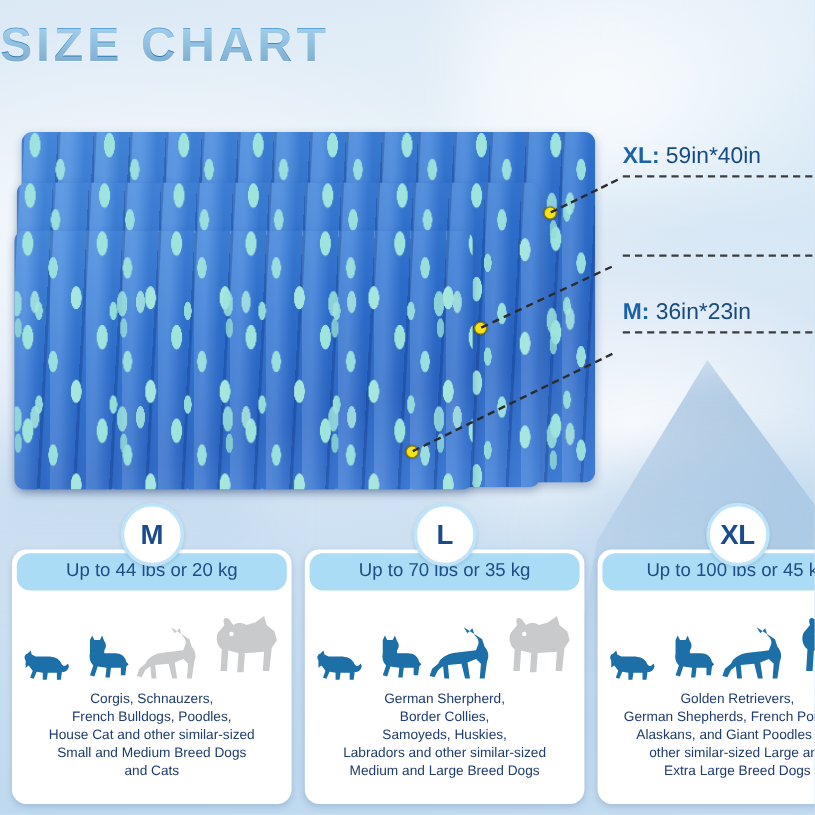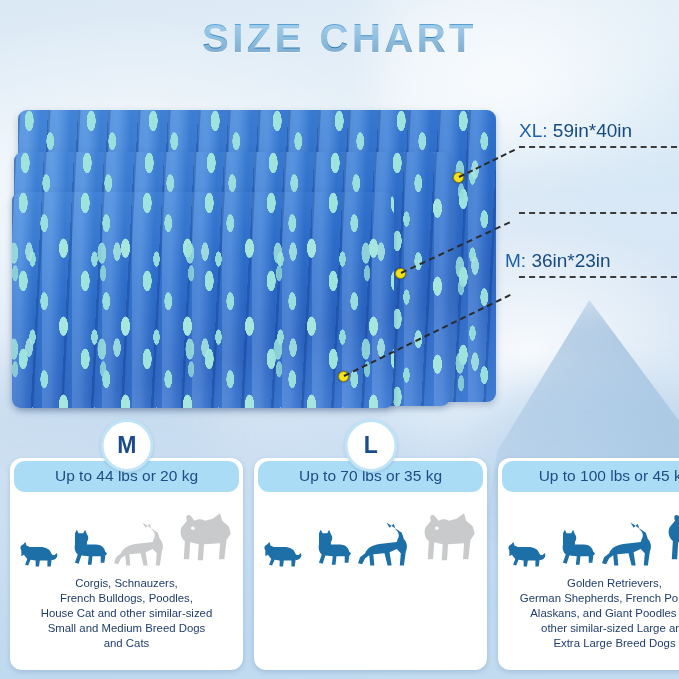--- a/index.html
+++ b/index.html
@@ -54,21 +54,21 @@
     left: 380px; top: -40px;
     width: 320px; height: 200px;
     background: radial-gradient(ellipse at 40% 60%, rgba(255,255,255,0.85), rgba(255,255,255,0));
   }
 
   
   .title {
     position: absolute;
     left: 0; right: 0;
     top: 18px;
-    text-align: center;
+    text-align: left;
     font-size: 40px;
     font-weight: bold;
     letter-spacing: 3.5px;
     line-height: 1;
     background: linear-gradient(180deg, #67adde 0%, #3f93cd 38%, #1f72b0 78%, #1a6aa6 100%);
     -webkit-background-clip: text;
     background-clip: text;
     color: transparent;
     -webkit-text-fill-color: transparent;
     text-shadow: 0 1px 0 rgba(255,255,255,0.45);
@@ -132,21 +132,21 @@
   .mat-m  { left: 0px;  top: 88px;  width: 382px; height: 216px; }
 
   
   .callout {
     position: absolute;
     color: #1c4f8b;
     font-size: 19px;
     white-space: nowrap;
   }
   .callout .sz {
-    font-weight: normal;
+    font-weight: bold;
     color: #1b62a8;
   }
   .callout .dim { color: #174a80; }
   .callout-rule {
     position: absolute;
     border-top: 2px dashed #3c3c3c;
     height: 0;
   }
   .leader {
     position: absolute;
@@ -264,21 +264,21 @@
   <div class="leader" style="left:344px; top:375px; width:185px; transform: rotate(-26deg);"></div>
 
   <div class="callout" style="left:519px; top:120px;">
     <span class="sz">XL:</span>
     <span class="dim">59in*40in</span>
   </div>
   <div class="callout-rule" style="left:519px; top:146px; width:158px;"></div>
 
   <div class="callout-rule" style="left:519px; top:212px; width:158px;"></div>
 
-  <div class="callout" style="left:505px; top:250px;">
+  <div class="callout" style="left:519px; top:250px;">
     <span class="sz">M:</span>
     <span class="dim">36in*23in</span>
   </div>
   <div class="callout-rule" style="left:519px; top:276px; width:158px;"></div>
 
   <div class="cards">
 
     <div class="card">
       <div class="badge">M</div>
       <div class="weight-pill">Up to 44 lbs or 20 kg</div>
@@ -315,23 +315,29 @@
           <path fill="#1d6fa8" d="M26 10 L30 2 L34 10 L44 10 L48 2 L52 12 C56 16 56 24 52 28 L52 34 L72 34 C82 34 90 40 92 50 L96 54 L92 58 L90 74 L82 74 L82 60 L64 60 L62 78 L54 78 L56 60 L40 58 L34 76 L26 74 L32 56 C26 50 24 42 26 34 Z"></path>
         </svg>
         <svg width="56" height="52" viewBox="0 0 110 96">
           <path fill="#1d6fa8" d="M60 6 L66 16 L74 8 L78 20 C84 24 86 32 82 38 L80 44 L46 48 C32 50 22 56 18 66 L8 74 L4 86 L12 88 L18 76 L26 70 L28 90 L36 90 L34 68 L56 66 L62 90 L70 90 L66 64 L80 58 L88 66 L86 90 L94 90 L98 62 C102 54 100 44 94 38 L90 26 Z"></path>
         </svg>
         <svg width="64" height="60" viewBox="0 0 120 104">
           <path fill="#c8cacb" d="M30 16 C26 6 32 2 38 8 L44 16 C50 12 58 12 64 16 L78 12 L92 2 L96 16 L108 26 L112 40 L104 52 L100 88 L90 88 L92 58 L62 60 L60 90 L50 90 L52 60 L36 56 L34 88 L24 88 L26 54 C18 48 16 36 20 28 Z"></path>
           <circle cx="41" cy="30" r="3.4" fill="#ffffff"></circle>
         </svg>
       </div>
+      <div class="breeds" style="white-space: pre-line;">German Sherpherd,
+Border Collies,
+Samoyeds, Huskies,
+Labradors and other similar-sized
+Medium and Large Breed Dogs</div>
     </div>
 
     <div class="card">
+      <div class="badge">XL</div>
       <div class="weight-pill">Up to 100 lbs or 45 kg</div>
       <div class="dogs">
         <svg width="42" height="34" viewBox="0 0 100 80">
           <path fill="#1d6fa8" d="M8 34 C4 28 6 22 12 20 L18 14 L20 22 L28 26 L52 26 C64 26 74 30 78 38 C80 44 84 46 88 44 L92 40 L94 46 C92 54 86 58 80 56 L78 72 L70 72 L70 58 L52 58 L50 72 L42 72 L42 58 L30 56 L24 70 L17 68 L22 54 L14 44 L8 48 Z"></path>
         </svg>
         <svg width="46" height="42" viewBox="0 0 100 88">
           <path fill="#1d6fa8" d="M26 10 L30 2 L34 10 L44 10 L48 2 L52 12 C56 16 56 24 52 28 L52 34 L72 34 C82 34 90 40 92 50 L96 54 L92 58 L90 74 L82 74 L82 60 L64 60 L62 78 L54 78 L56 60 L40 58 L34 76 L26 74 L32 56 C26 50 24 42 26 34 Z"></path>
         </svg>
         <svg width="56" height="52" viewBox="0 0 110 96">
           <path fill="#1d6fa8" d="M60 6 L66 16 L74 8 L78 20 C84 24 86 32 82 38 L80 44 L46 48 C32 50 22 56 18 66 L8 74 L4 86 L12 88 L18 76 L26 70 L28 90 L36 90 L34 68 L56 66 L62 90 L70 90 L66 64 L80 58 L88 66 L86 90 L94 90 L98 62 C102 54 100 44 94 38 L90 26 Z"></path>

